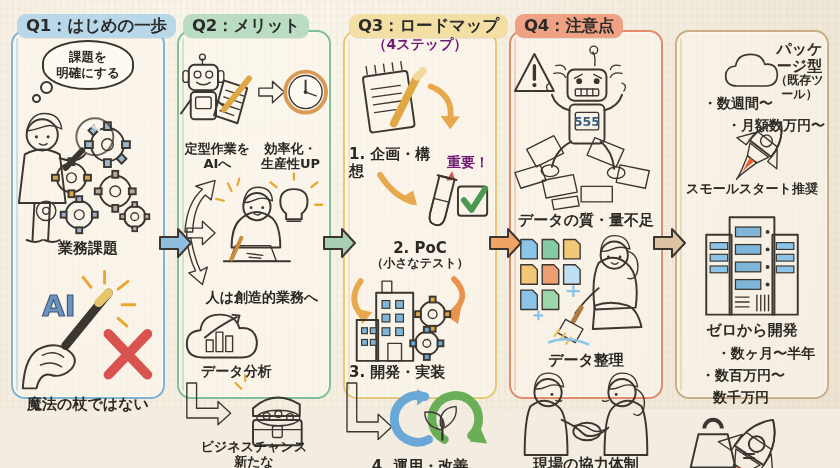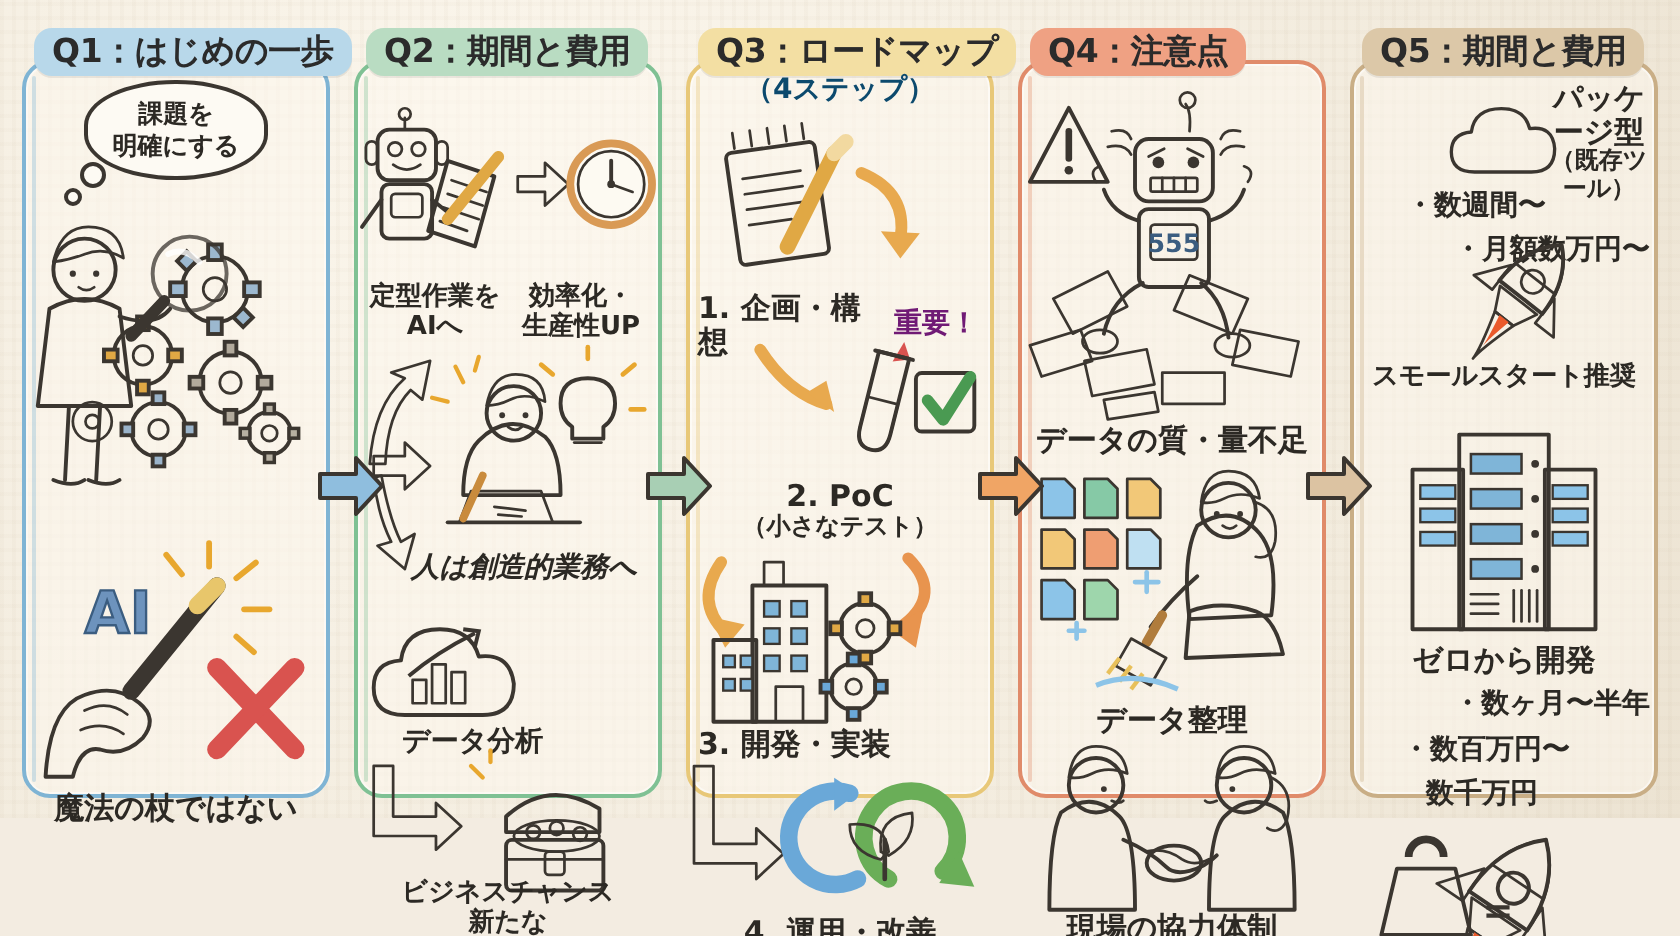--- a/index.html
+++ b/index.html
@@ -39,21 +39,21 @@
   .hdr{
     position:absolute;left:10px;top:6px;z-index:4;
     padding:3px 9px 4px 9px;border-radius:9px;
     background:var(--hb);
     color:#2b2b2b;font-weight:bold;letter-spacing:-.2px;
     font-size:16.5px;line-height:1.05;white-space:nowrap;
     box-shadow:0 1px 0 rgba(0,0,0,.07);
   }
   .hdr-sub{
     position:absolute;left:0;right:0;top:28px;z-index:4;text-align:center;
-    font-size:14px;font-weight:bold;color:#0c4a6e;
+    font-size:14px;font-weight:bold;color:#701a75;
   }
 
   .content{position:absolute;left:8px;right:8px;top:26px;bottom:8px;z-index:3;}
   .p3 .content{top:46px;}
 
   .cap{text-align:center;font-weight:bold;color:#2c2924;line-height:1.12;}
   .f15{font-size:15px;}
   .f14{font-size:14px;margin-left:16px;}
   .f13{font-size:13px;}
   .f12{font-size:12px;}
@@ -173,20 +173,21 @@
                 <circle cx="34" cy="44" r="1.6" fill="#3b3630"></circle>
               <path d="M25 51 q4 3 8 0" class="ink1"></path>
 
               <circle cx="82" cy="44" r="19" fill="#bcd9ec" opacity=".75" class="ink"></circle>
               <path d="M69 58 L52 76" stroke="#3b3630" stroke-width="6" stroke-linecap="round" fill="none"></path>
               <path d="M71 34 q8 -4 16 4" stroke="#fff" stroke-width="3" fill="none" opacity=".8" stroke-linecap="round"></path>
             </g>
           </svg>
         </div>
 
+        <div class="blk cap f15" style="top:206px;">業務課題</div>
 
         <div class="blk" style="top:230px;height:130px;">
           <svg width="100%" height="130" viewBox="0 0 150 130">
             <text x="28" y="52" font-size="30" font-weight="bold" fill="#6d93bd" stroke="#3b5d80" stroke-width="1.2" font-family="DejaVu Sans, sans-serif">AI</text>
 
             <g stroke="#e8a72e" stroke-width="3" stroke-linecap="round">
               <path d="M92 18 L92 6"></path>
                 <path d="M106 24 L116 16"></path>
                 <path d="M110 40 L123 40"></path>
               <path d="M78 22 L70 12"></path>
@@ -210,21 +211,21 @@
             </g>
           </svg>
         </div>
 
         <div class="blk cap f15" style="top:362px;">魔法の杖ではない</div>
       </div>
     </div>
 
     <div class="panel p2" style="--fc:#7fc194;--hb:#b9dcc2;">
       <div class="frame"></div>
-      <div class="hdr">Q2：期間と費用</div>
+      <div class="hdr">Q2：メリット</div>
 
       <div class="content">
 
         <div class="blk" style="top:16px;height:90px;">
           <svg width="100%" height="90" viewBox="0 0 150 90">
             <g>
               <path d="M22 8 L22 14" class="ink1"></path>
                 <circle cx="22" cy="6" r="3" fill="#e0a844" class="ink1"></circle>
               <rect x="8" y="14" width="30" height="26" rx="6" fill="#a8b6c2" class="ink"></rect>
               <circle cx="17" cy="24" r="3.5" fill="#6aa8d8" class="ink1"></circle>
@@ -308,21 +309,21 @@
               <path d="M56 70 l36 0 l6 16 l-48 0 z" fill="#fdfaf2" class="ink1"></path>
               <path d="M62 62 L52 84" stroke="#c98b3c" stroke-width="4" stroke-linecap="round"></path>
               <g class="ink1" stroke-width="1.1">
                   <path d="M68 78 l16 2"></path>
                   <path d="M70 82 l12 1"></path>
                 </g>
             </g>
           </svg>
         </div>
 
-        <div class="blk cap f14" style="top:243px;font-style:italic;">人は創造的業務へ</div>
+        <div class="blk cap f14" style="top:256px;">人は創造的業務へ</div>
 
         <div class="blk" style="top:272px;height:64px;">
           <svg width="100%" height="64" viewBox="0 0 150 64">
             <path d="M22 52 q-16 0 -16 -14 q0 -13 14 -14 q2 -16 20 -16 q16 0 20 14 q16 -2 18 14 q0 16 -16 16 z" fill="#bcdcee" class="ink"></path>
             <g>
               <rect x="26" y="34" width="7" height="12" fill="#7bbf8f" class="ink1"></rect>
               <rect x="36" y="26" width="7" height="20" fill="#8fc7db" class="ink1"></rect>
               <rect x="46" y="30" width="7" height="16" fill="#e7a24a" class="ink1"></rect>
               <path d="M24 32 q14 -12 34 -22" stroke="#3b3630" stroke-width="2" fill="none"></path>
               <path d="M52 8 l8 1 l-2 8" stroke="#3b3630" stroke-width="2" fill="none"></path>
@@ -626,21 +627,20 @@
             </g>
           </svg>
         </div>
 
         <div class="blk cap f15" style="top:422px;">現場の協力体制</div>
       </div>
     </div>
 
     <div class="panel p5" style="--fc:#c9ae86;--hb:#dcc8a8;">
       <div class="frame"></div>
-      <div class="hdr">Q5：期間と費用</div>
 
       <div class="content">
 
         <div class="blk" style="top:12px;height:50px;display:flex;align-items:center;padding-left:45px;">
           <svg width="50" height="40" viewBox="0 0 60 44">
             <path d="M16 40 q-14 0 -14 -12 q0 -11 12 -12 q2 -14 18 -14 q14 0 17 12 q14 -2 15 12 q0 14 -14 14 z" fill="#bcdcee" class="ink"></path>
           </svg>
           <div style="flex:1;">
             <div class="cap f15">パッケージ型</div>
             <div class="cap f12">（既存ツール）</div>
@@ -700,21 +700,21 @@
                 <path d="M58 102 l14 0"></path>
               <path d="M80 90 l0 16"></path>
                 <path d="M84 90 l0 16"></path>
                 <path d="M88 90 l0 16"></path>
                 <path d="M92 90 l0 16"></path>
             </g>
           </svg>
         </div>
 
         <div class="blk cap f15" style="top:288px;">ゼロから開発</div>
-        <div class="blk cap f14" style="top:312px;text-align:right;padding-left:12px;font-family:Liberation Mono, monospace;">・数ヶ月〜半年</div>
+        <div class="blk cap f14" style="top:312px;text-align:center;padding-left:12px;">・数ヶ月〜半年</div>
         <div class="blk cap f14" style="top:334px;text-align:left;padding-left:6px;">・数百万円〜</div>
         <div class="blk cap f14" style="top:356px;text-align:left;padding-left:18px;">数千万円</div>
 
         <div class="blk" style="top:372px;height:80px;">
           <svg width="100%" height="80" viewBox="0 0 150 80">
             <g>
               <path d="M26 22 a9 9 0 0 1 18 0" stroke="#3b3630" stroke-width="4" fill="none"></path>
               <path d="M20 28 l30 0 l8 34 l-46 0 z" fill="#8b8d8f" class="ink"></path>
             </g>
             <text x="64" y="56" font-size="19" font-weight="bold" fill="#3b3630" font-family="DejaVu Sans, sans-serif">=</text>

